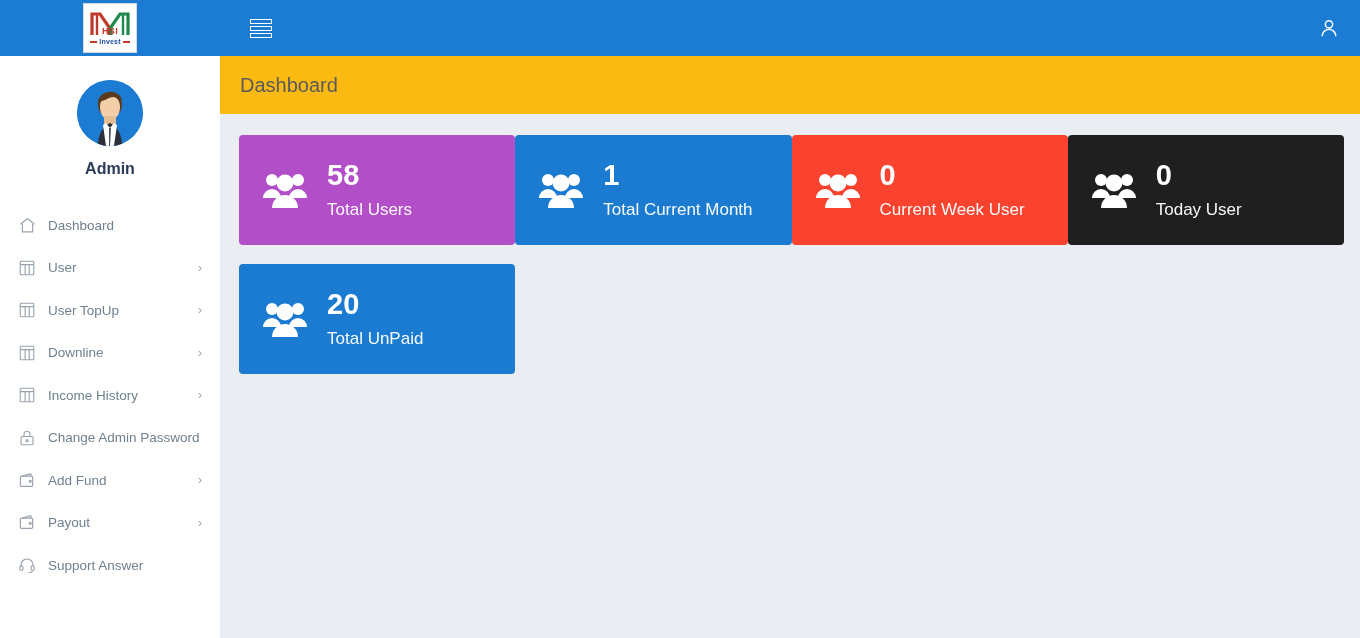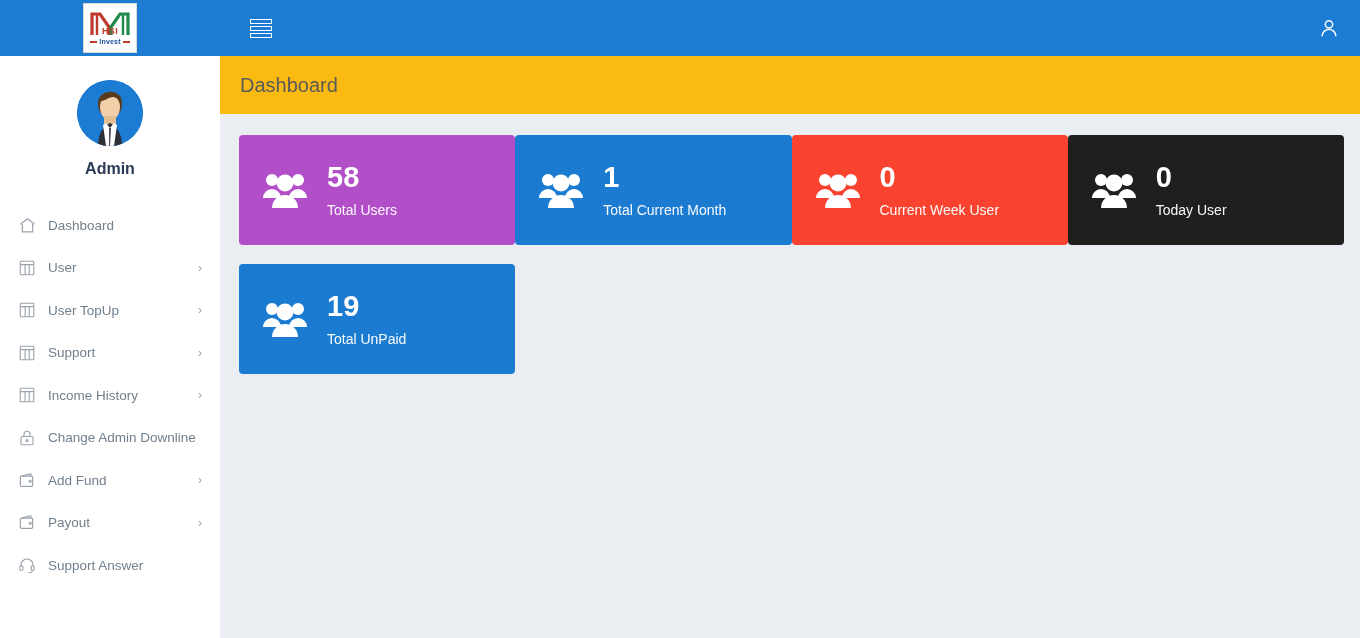--- a/index.html
+++ b/index.html
@@ -120,21 +120,21 @@
     height: 110px; border-radius: 4px;
     display: flex; align-items: center;
     padding-left: 22px; gap: 18px;
   }
   .card-icon { flex: 0 0 48px; width: 48px; height: 44px; }
   .card-text { display: flex; flex-direction: column; }
   .card-value {
     font-size: 29px; font-weight: bold; color: #ffffff; line-height: 1.05;
   }
   .card-label {
-    margin-top: 10px; font-size: 14px; color: #ffffff; opacity: .97;
+    margin-top: 10px; font-size: 17px; color: #ffffff; opacity: .97;
   }
 </style>
 </head>
 <body>
 
 <div class="app">
 
   <div class="topbar">
 
     <div class="logo-zone">
@@ -225,21 +225,21 @@
         <span class="menu-arrow">›</span>
       </div>
 
       <div class="menu-item">
         <span class="menu-icon">
           <svg width="18" height="18" viewBox="0 0 24 24" fill="none" stroke="#9aa3ad" stroke-width="1.5">
             <rect x="3" y="3" width="18" height="18" rx="1"></rect>
             <path d="M3 7.5 H21 M9.5 7.5 V21 M15 7.5 V21"></path>
           </svg>
         </span>
-        <span class="menu-label">Support</span>
+        <span class="menu-label">Downline</span>
         <span class="menu-arrow">›</span>
       </div>
 
       <div class="menu-item">
         <span class="menu-icon">
           <svg width="18" height="18" viewBox="0 0 24 24" fill="none" stroke="#9aa3ad" stroke-width="1.5">
             <rect x="3" y="3" width="18" height="18" rx="1"></rect>
             <path d="M3 7.5 H21 M9.5 7.5 V21 M15 7.5 V21"></path>
           </svg>
         </span>
@@ -248,21 +248,21 @@
       </div>
 
       <div class="menu-item">
         <span class="menu-icon">
           <svg width="18" height="18" viewBox="0 0 24 24" fill="none" stroke="#9aa3ad" stroke-width="1.5">
             <rect x="4" y="10" width="16" height="11" rx="1.5"></rect>
             <path d="M8 10 V7 a4 4 0 0 1 8 0 V10"></path>
             <circle cx="12" cy="15.5" r="1.4"></circle>
           </svg>
         </span>
-        <span class="menu-label">Change Admin Downline</span>
+        <span class="menu-label">Change Admin Password</span>
       </div>
 
       <div class="menu-item">
         <span class="menu-icon">
           <svg width="19" height="19" viewBox="0 0 24 24" fill="none" stroke="#9aa3ad" stroke-width="1.5">
             <path d="M3 8 a1.5 1.5 0 0 1 1.5-1.5 H17 a1.5 1.5 0 0 1 1.5 1.5 v10 a1.5 1.5 0 0 1-1.5 1.5 H4.5 A1.5 1.5 0 0 1 3 18 z"></path>
             <path d="M5 6.5 L16 3.5 L16.5 6.5"></path>
             <circle cx="15.5" cy="13" r="1.3"></circle>
           </svg>
         </span>
@@ -388,21 +388,21 @@
             <svg width="48" height="44" viewBox="0 0 48 44" fill="#ffffff">
               <circle cx="11" cy="12" r="6"></circle>
                 <path d="M2 30 a9 9 0 0 1 18 0 z"></path>
               <circle cx="37" cy="12" r="6"></circle>
                 <path d="M28 30 a9 9 0 0 1 18 0 z"></path>
               <circle cx="24" cy="15" r="8.5"></circle>
                 <path d="M11 40 a13 13 0 0 1 26 0 z"></path>
             </svg>
           </span>
           <span class="card-text">
-            <span class="card-value">19</span>
+            <span class="card-value">20</span>
             <span class="card-label">Total UnPaid</span>
           </span>
         </div>
       </div>
 
     </div>
   </div>
 
 </div>
 

